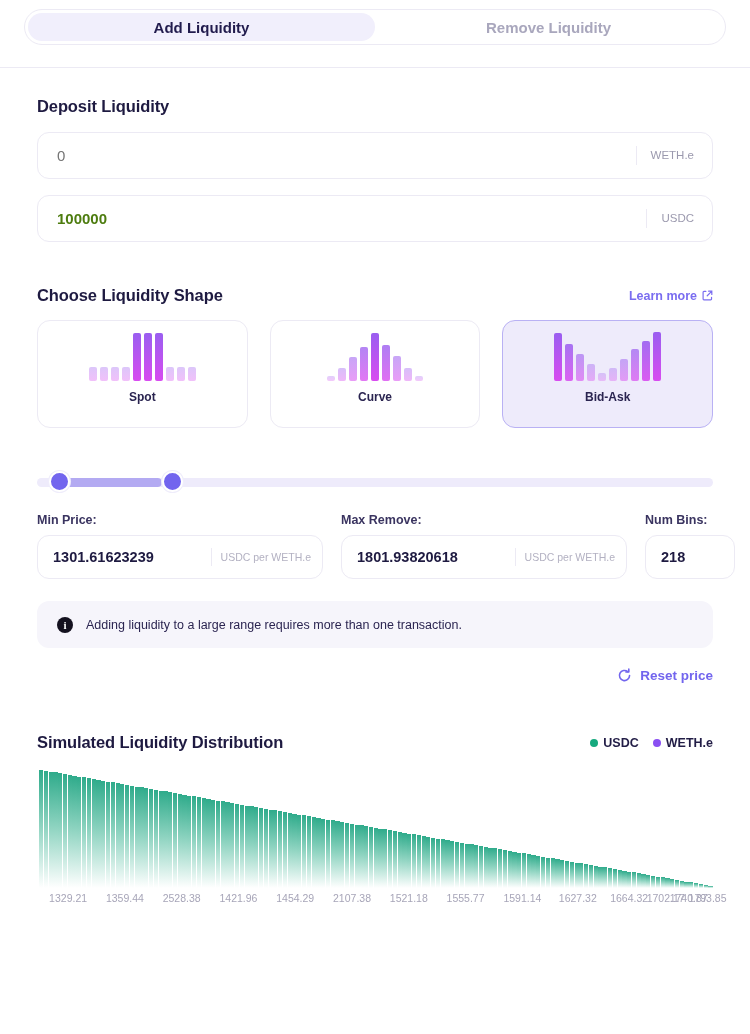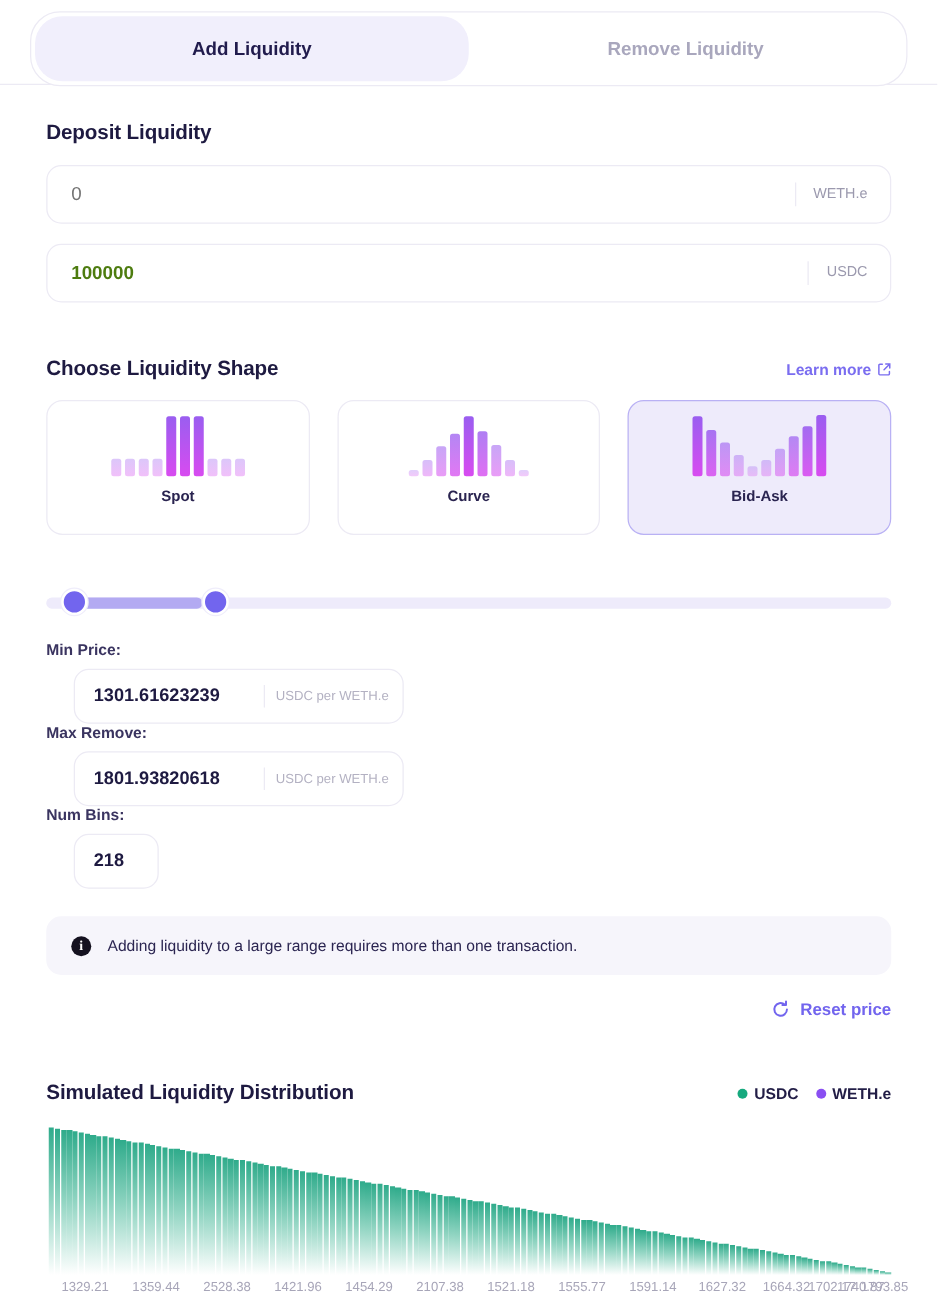--- a/index.html
+++ b/index.html
@@ -12,21 +12,21 @@
     overflow: hidden;
   }
 
   
   .tabbar-wrap {
     height: 68px;
     border-bottom: 1px solid #eceaf4;
     padding: 9px 24px 0 24px;
   }
   .tabbar {
-    height: 60px;
+    height: 36px;
     border: 1px solid #eceaf4;
     border-radius: 24px;
     display: flex;
     align-items: center;
     padding: 3px;
     background: #ffffff;
   }
   .tab {
     flex: 1 1 0;
     height: 100%;
@@ -190,40 +190,39 @@
     border: 2.5px solid #ffffff;
     box-shadow: 0 0 0 1px #efedfb;
     cursor: pointer;
   }
 
   
   .price-row {
     margin-top: 20px;
     display: flex;
     align-items: flex-start;
-    flex-direction: column;
+    gap: 18px;
   }
   .price-col.min, .price-col.max { width: 286px; }
   .price-col.bins { width: 90px; }
   .flabel {
     font-size: 12.5px;
     font-weight: bold;
     color: #3a3460;
     margin-bottom: 8px;
     display: block;
   }
   .pfield {
     height: 44px;
     border: 1px solid #eceaf4;
     border-radius: 12px;
     display: flex;
     align-items: center;
     padding-left: 15px;
     background: #fff;
-    margin-left: 22px;
   }
   .pfield .pv {
     flex: 1 1 auto;
     font-size: 14.5px;
     font-weight: bold;
     color: #1e1a41;
     border: none; outline: none; background: transparent;
     font-family: "Liberation Sans", sans-serif;
     min-width: 0;
   }

